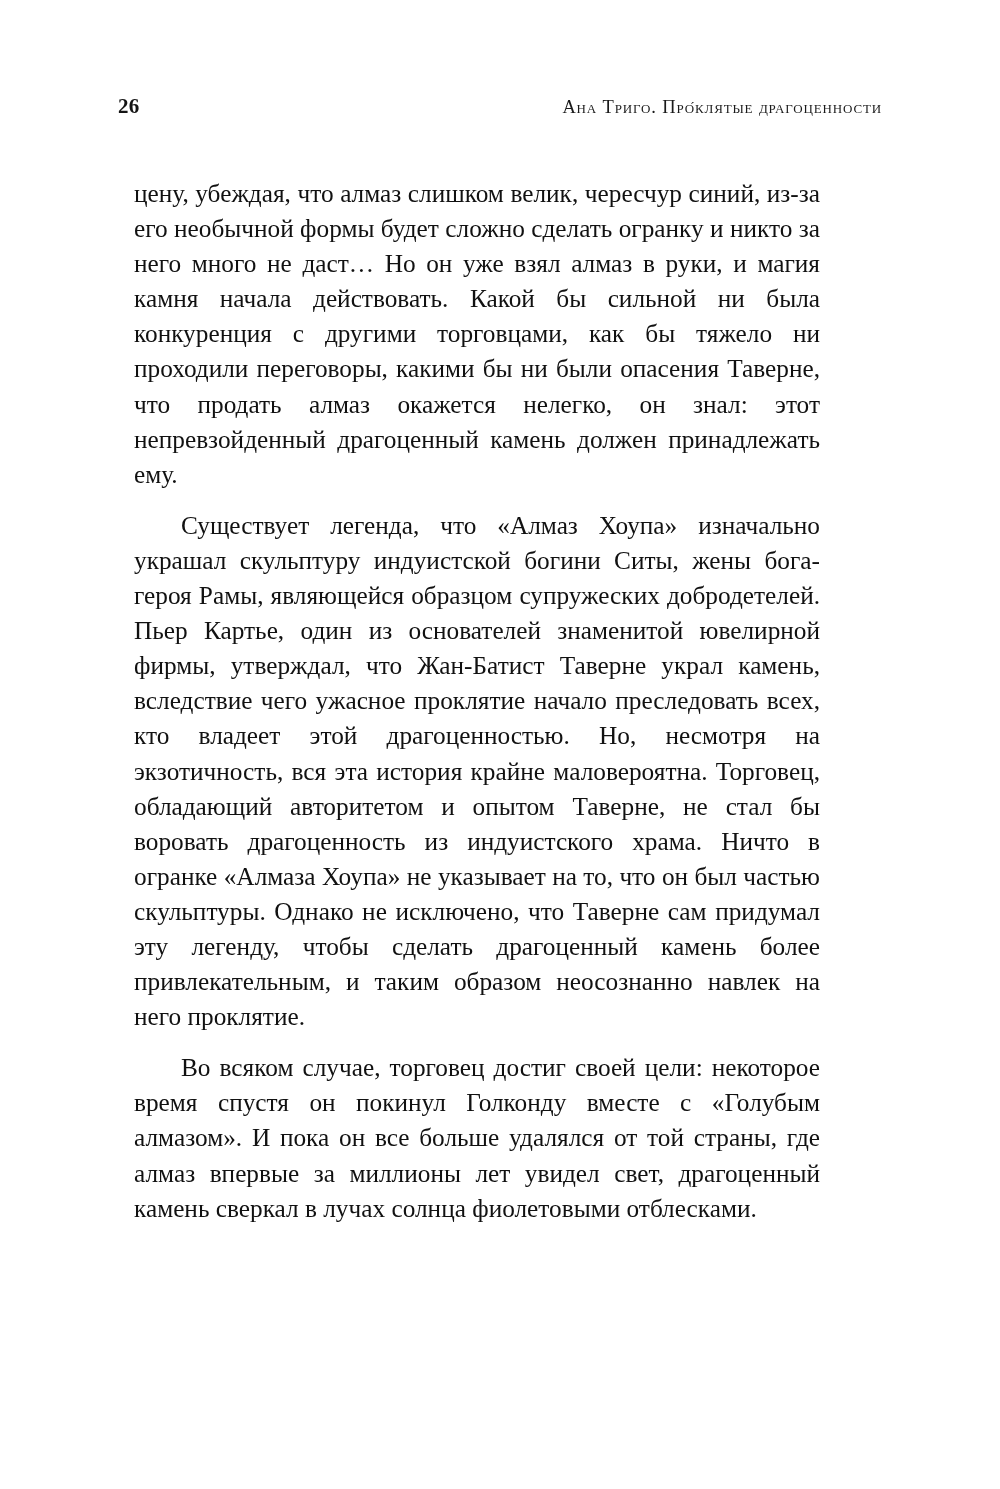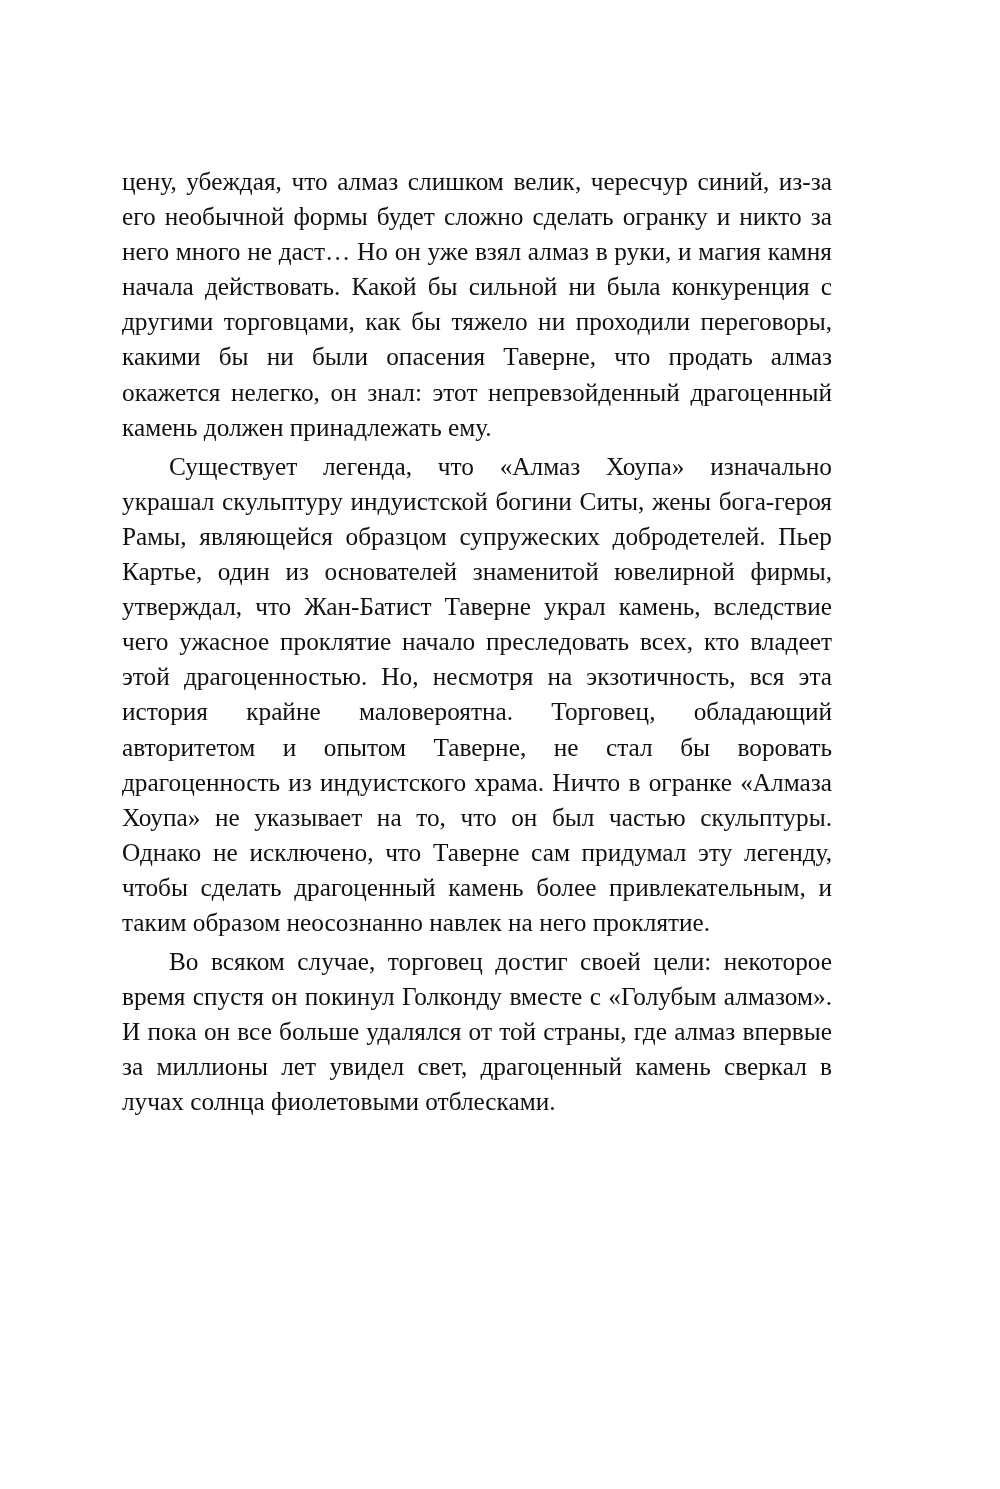--- a/index.html
+++ b/index.html
@@ -50,21 +50,21 @@
   }
 
   
   .textblock {
     position: absolute;
     left: 118px;
     top: 160px;
     width: 718px;
   }
   .textblock p {
-    margin: 4px;
+    margin: 16px;
     font-size: 25.3px;
     line-height: 35.1px;
     text-align: justify;
     text-align-last: left;
     text-justify: inter-word;
     color: #111111;
     hyphens: manual;
     -webkit-hyphens: manual;
     word-spacing: 0px;
   }
@@ -77,20 +77,24 @@
   
   .textblock p.full-justify {
     text-align-last: justify;
   }
 </style>
 </head>
 <body>
 
 <div class="page">
 
+  <div class="running-head">
+    <span class="folio">26</span>
+    <span class="head-title">Ана Триго. Про́клятые драгоценности</span>
+  </div>
 
   <div class="textblock">
     <p class="noindent">цену, убеждая, что алмаз слишком велик, чересчур синий, из-за его необычной формы будет сложно сделать огранку и никто за него много не даст… Но он уже взял алмаз в руки, и магия камня начала действовать. Какой бы сильной ни была конкуренция с другими торговцами, как бы тяжело ни проходили переговоры, какими бы ни были опасения Таверне, что продать алмаз окажется нелегко, он знал: этот непревзойденный драгоценный камень должен принадлежать ему.</p>
     <p class="indent">Существует легенда, что «Алмаз Хоупа» изначально украшал скульптуру индуистской богини Ситы, жены бога-героя Рамы, являющейся образцом супружеских добродетелей. Пьер Картье, один из основателей знаменитой ювелирной фирмы, утверждал, что Жан-Батист Таверне украл камень, вследствие чего ужасное проклятие начало преследовать всех, кто владеет этой драгоценностью. Но, несмотря на экзотичность, вся эта история крайне маловероятна. Торговец, обладающий авторитетом и опытом Таверне, не стал бы воровать драгоценность из индуистского храма. Ничто в огранке «Алмаза Хоупа» не указывает на то, что он был частью скульптуры. Однако не исключено, что Таверне сам придумал эту легенду, чтобы сделать драгоценный камень более привлекательным, и таким образом неосознанно навлек на него проклятие.</p>
     <p class="indent">Во всяком случае, торговец достиг своей цели: некоторое время спустя он покинул Голконду вместе с «Голубым алмазом». И пока он все больше удалялся от той страны, где алмаз впервые за миллионы лет увидел свет, драгоценный камень сверкал в лучах солнца фиолетовыми отблесками.</p>
   </div>
 
 </div>
 
 </body></html>

